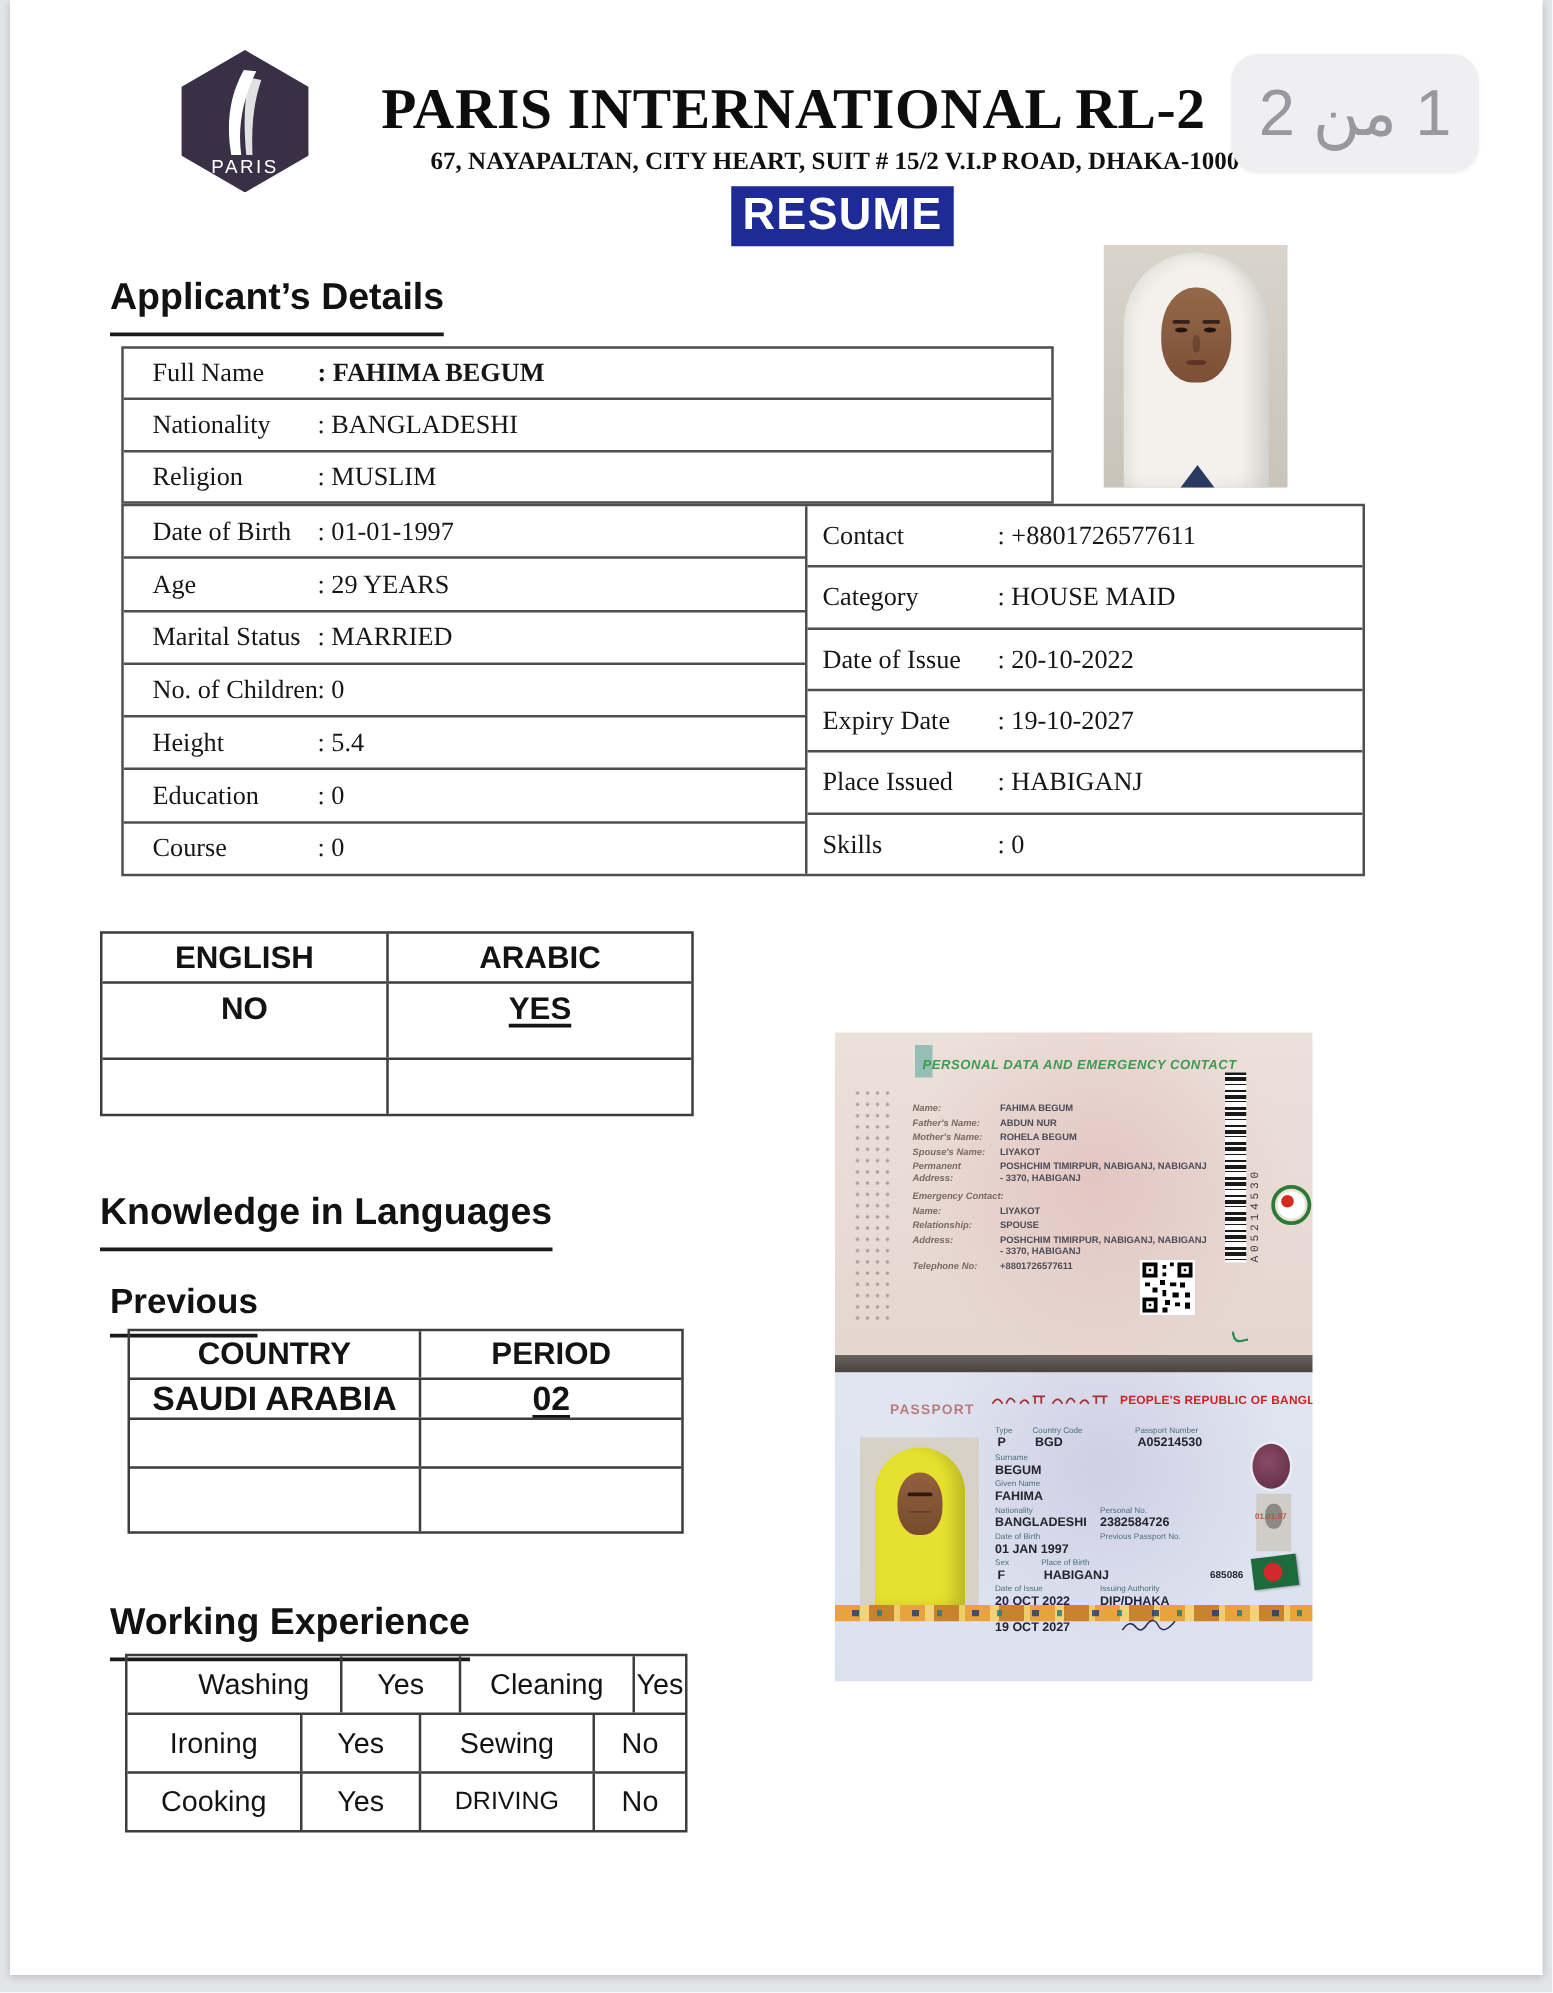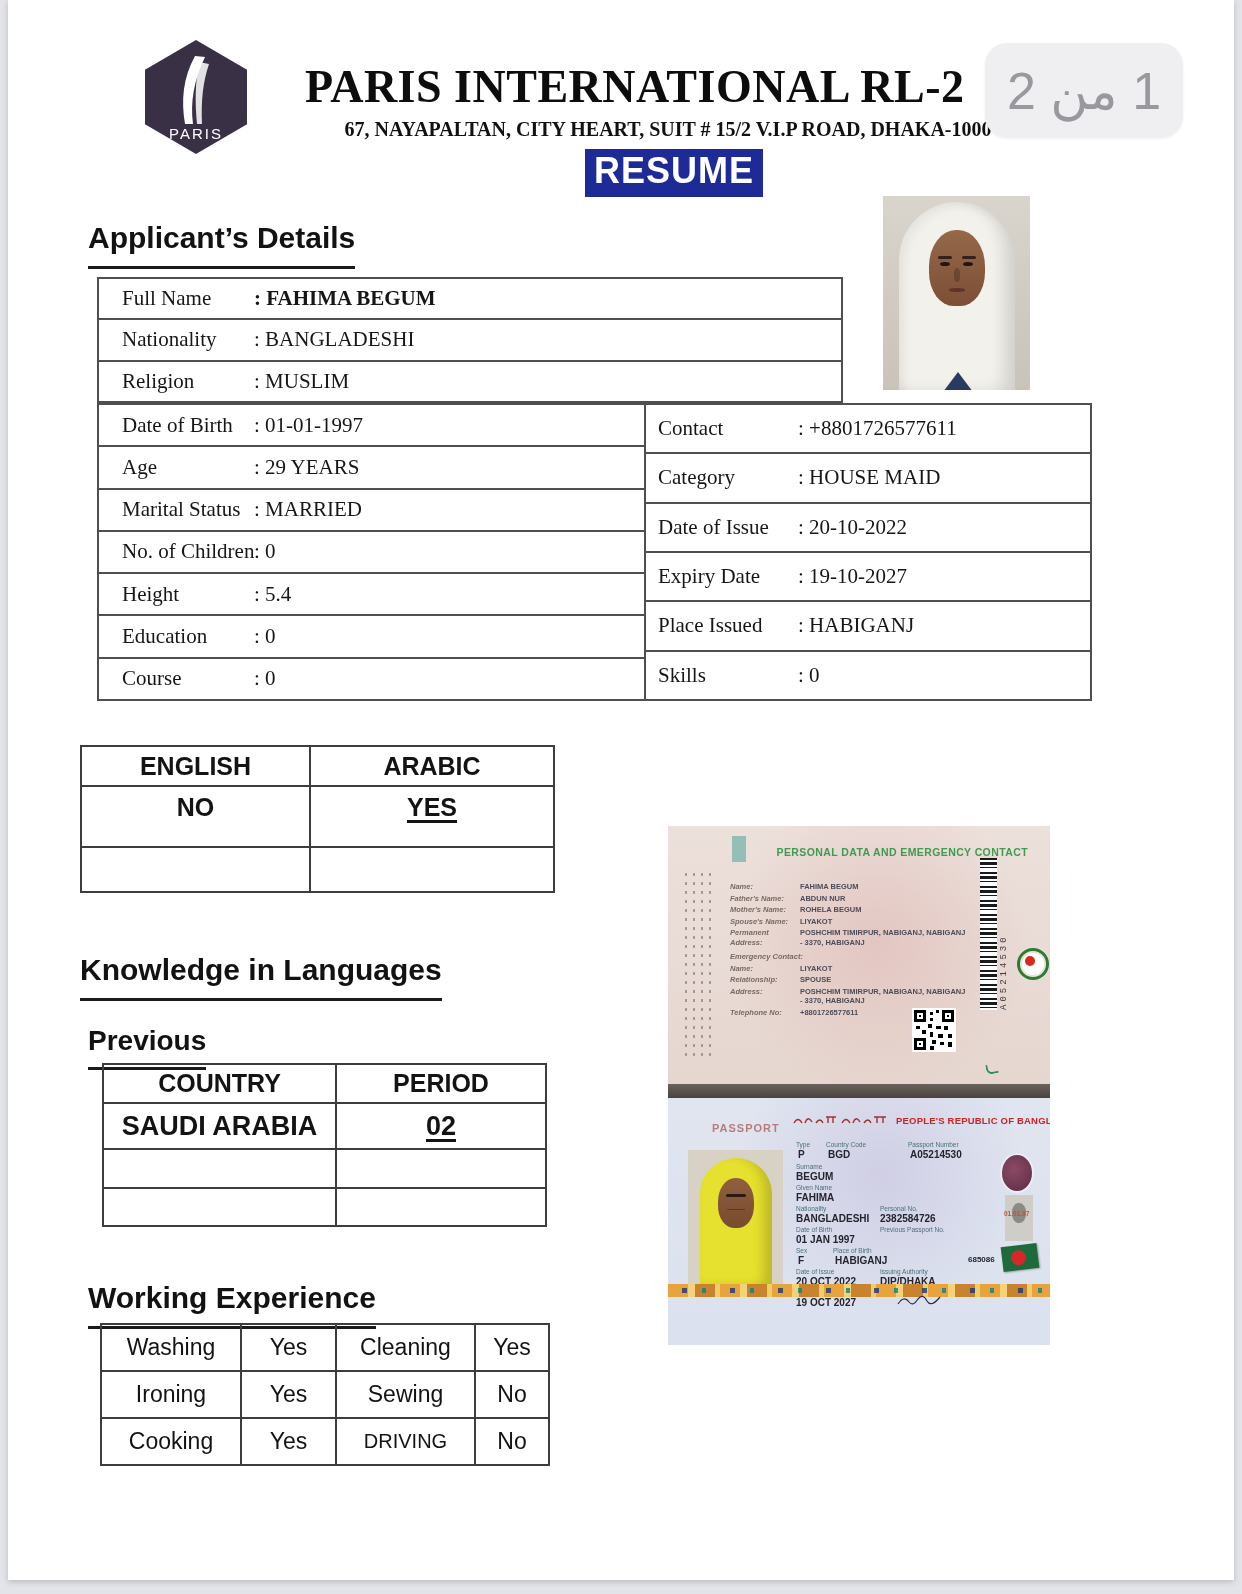--- a/index.html
+++ b/index.html
@@ -62,22 +62,22 @@
   .grid-cell { box-sizing:border-box; display:flex; justify-content:center; color:#131313; }
   .grid-cell + .grid-cell { border-left:2px solid #3d3d3d; }
   .hdr { font-weight:bold; font-size:25px; align-items:center; }
   .u-line { text-decoration:underline; text-decoration-thickness:3px; text-underline-offset:4px; }
 
   
   .pass1 { position:absolute; left:660px; top:826px; width:382px; height:258px; overflow:hidden;
            background:
              radial-gradient(circle at 55% 45%, rgba(222,180,175,.55), rgba(222,180,175,0) 60%),
              linear-gradient(#ece0db,#e6d6d0); }
-  .pass1-title { position:absolute; left:70px; top:20px; width:290px; text-align:right; color:#3f9a52;
-                 font-weight:bold; font-size:10.5px; letter-spacing:.4px; }
+  .pass1-title { position:absolute; left:70px; top:20px; width:290px; text-align:left; color:#3f9a52;
+                 font-weight:bold; font-size:10.5px; letter-spacing:.4px;font-style:italic; }
   .dots { position:absolute; left:14px; top:44px; width:32px; height:190px;
           background-image:radial-gradient(circle,#93857d 1.1px,transparent 1.4px); background-size:8px 9px; opacity:.8; }
   .teal-chip { position:absolute; left:64px; top:10px; width:14px; height:26px; background:#7fb6ad; opacity:.8; }
   .p1-fields { position:absolute; left:62px; top:56px; width:238px; }
   .p1-row { display:flex; margin-bottom:2px; }
   .p1-lab { width:70px; flex:none; font-size:7.5px; font-weight:bold; font-style:italic; color:#7a6a60; line-height:9.5px; }
   .p1-val { flex:1; font-size:7.5px; font-weight:bold; color:#4c4c58; line-height:9.5px; }
   .p1-sub { margin-top:5px; }
   .barcode { position:absolute; left:312px; top:32px; width:17px; height:152px; background:#fdfdfd;
              background-image:repeating-linear-gradient(to bottom,#1a1a1a 0 2px,transparent 2px 4px,#1a1a1a 4px 7px,transparent 7px 9px,#1a1a1a 9px 10px,transparent 10px 14px); }
@@ -257,39 +257,39 @@
 
     <div class="sect-heading" style="left:72px; top:954px; font-size:30px;">Knowledge in Languages</div>
 
     <div class="sect-heading" style="left:80px; top:1026px; font-size:28px;">Previous</div>
 
     <div class="grid-table" style="left:94px; top:1063px; width:445px; height:164px;">
       <div class="grid-row" style="height:37px;">
         <div class="grid-cell hdr" style="width:231px;">COUNTRY</div>
         <div class="grid-cell hdr" style="flex:1;">PERIOD</div>
       </div>
-      <div class="grid-row" style="height:46px;">
+      <div class="grid-row" style="height:32px;">
         <div class="grid-cell" style="width:231px; font-weight:bold; font-size:27px; align-items:center;">SAUDI ARABIA</div>
         <div class="grid-cell u-line" style="flex:1; font-weight:bold; font-size:27px; align-items:center;">02</div>
       </div>
       <div class="grid-row" style="height:39px;">
         <div class="grid-cell" style="width:231px;"></div>
         <div class="grid-cell" style="flex:1;"></div>
       </div>
       <div class="grid-row" style="flex:1;">
         <div class="grid-cell" style="width:231px;"></div>
         <div class="grid-cell" style="flex:1;"></div>
       </div>
     </div>
 
     <div class="sect-heading" style="left:80px; top:1282px; font-size:30px;">Working Experience</div>
 
     <div class="grid-table" style="left:92px; top:1323px; width:450px; height:143px;">
       <div class="grid-row" style="flex:1;">
-        <div class="grid-cell" style="width:138px; font-size:23px; align-items:center;">Washing</div>
+        <div class="grid-cell" style="width:138px; font-size:23px; align-items:center;margin-left:32px;">Washing</div>
         <div class="grid-cell" style="width:95px; font-size:23px; align-items:center;">Yes</div>
         <div class="grid-cell" style="width:139px; font-size:23px; align-items:center;">Cleaning</div>
         <div class="grid-cell" style="flex:1; font-size:23px; align-items:center;">Yes</div>
       </div>
       <div class="grid-row" style="flex:1;">
         <div class="grid-cell" style="width:138px; font-size:23px; align-items:center;">Ironing</div>
         <div class="grid-cell" style="width:95px; font-size:23px; align-items:center;">Yes</div>
         <div class="grid-cell" style="width:139px; font-size:23px; align-items:center;">Sewing</div>
         <div class="grid-cell" style="flex:1; font-size:23px; align-items:center;">No</div>
       </div>

